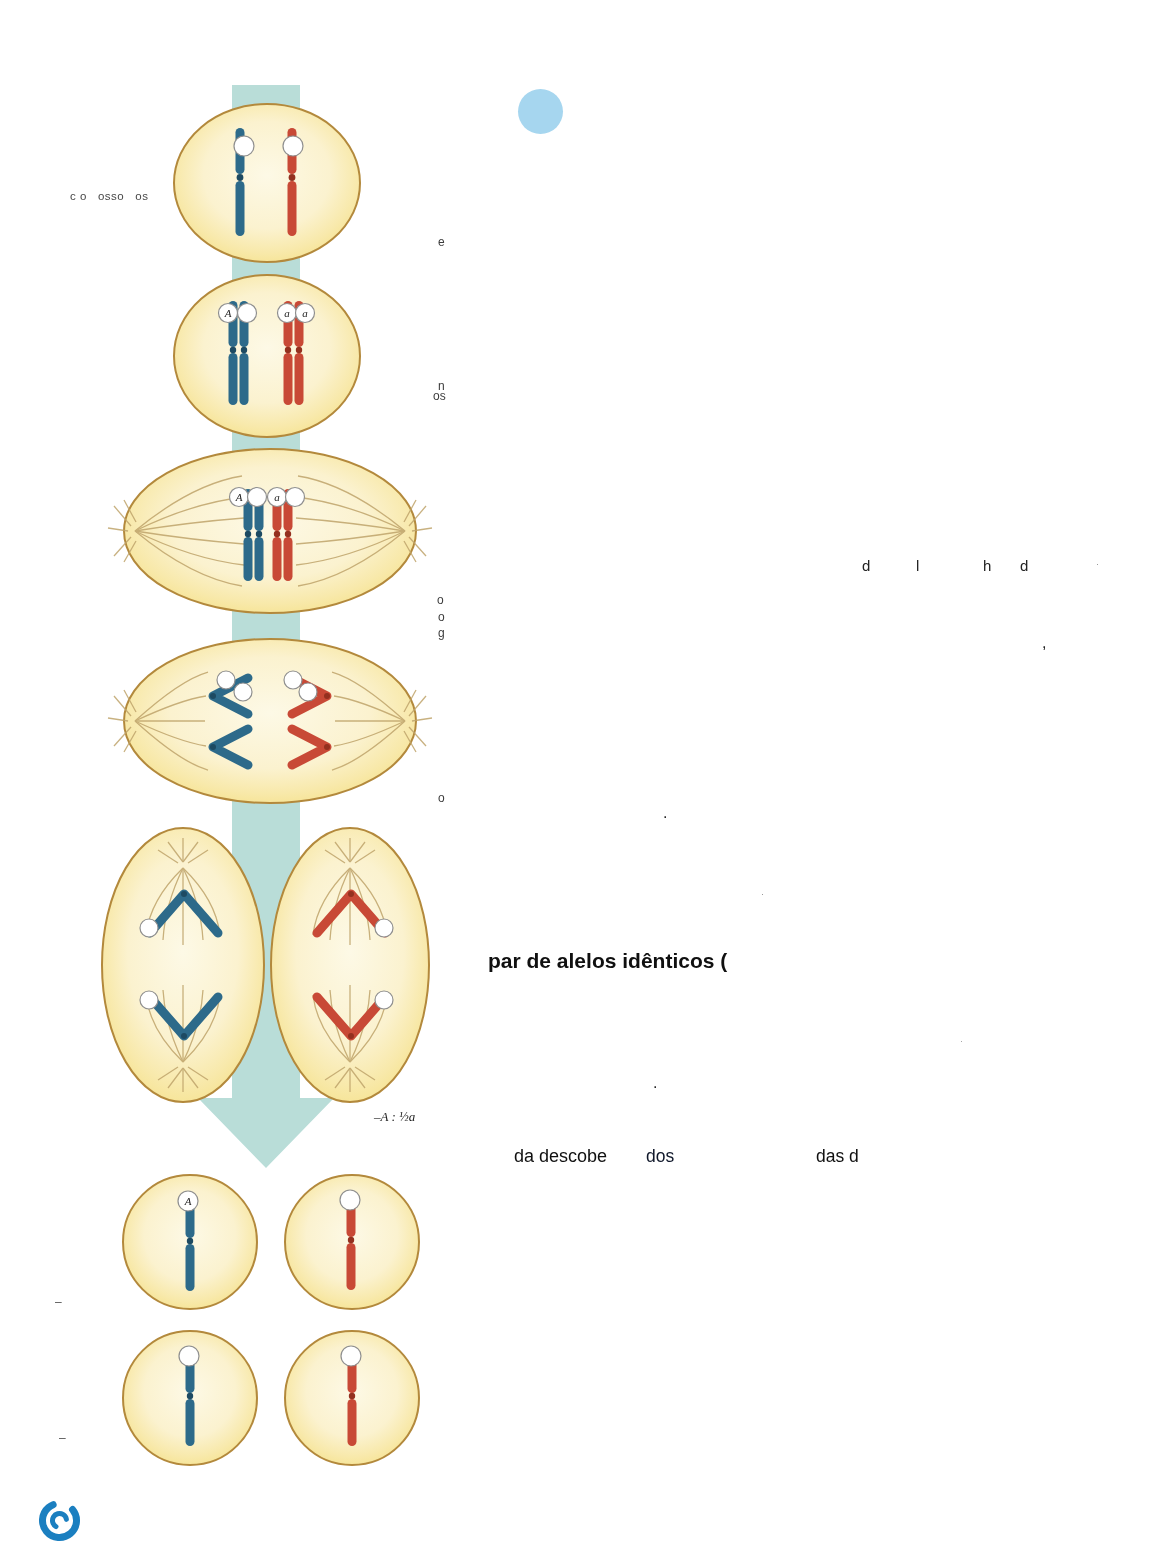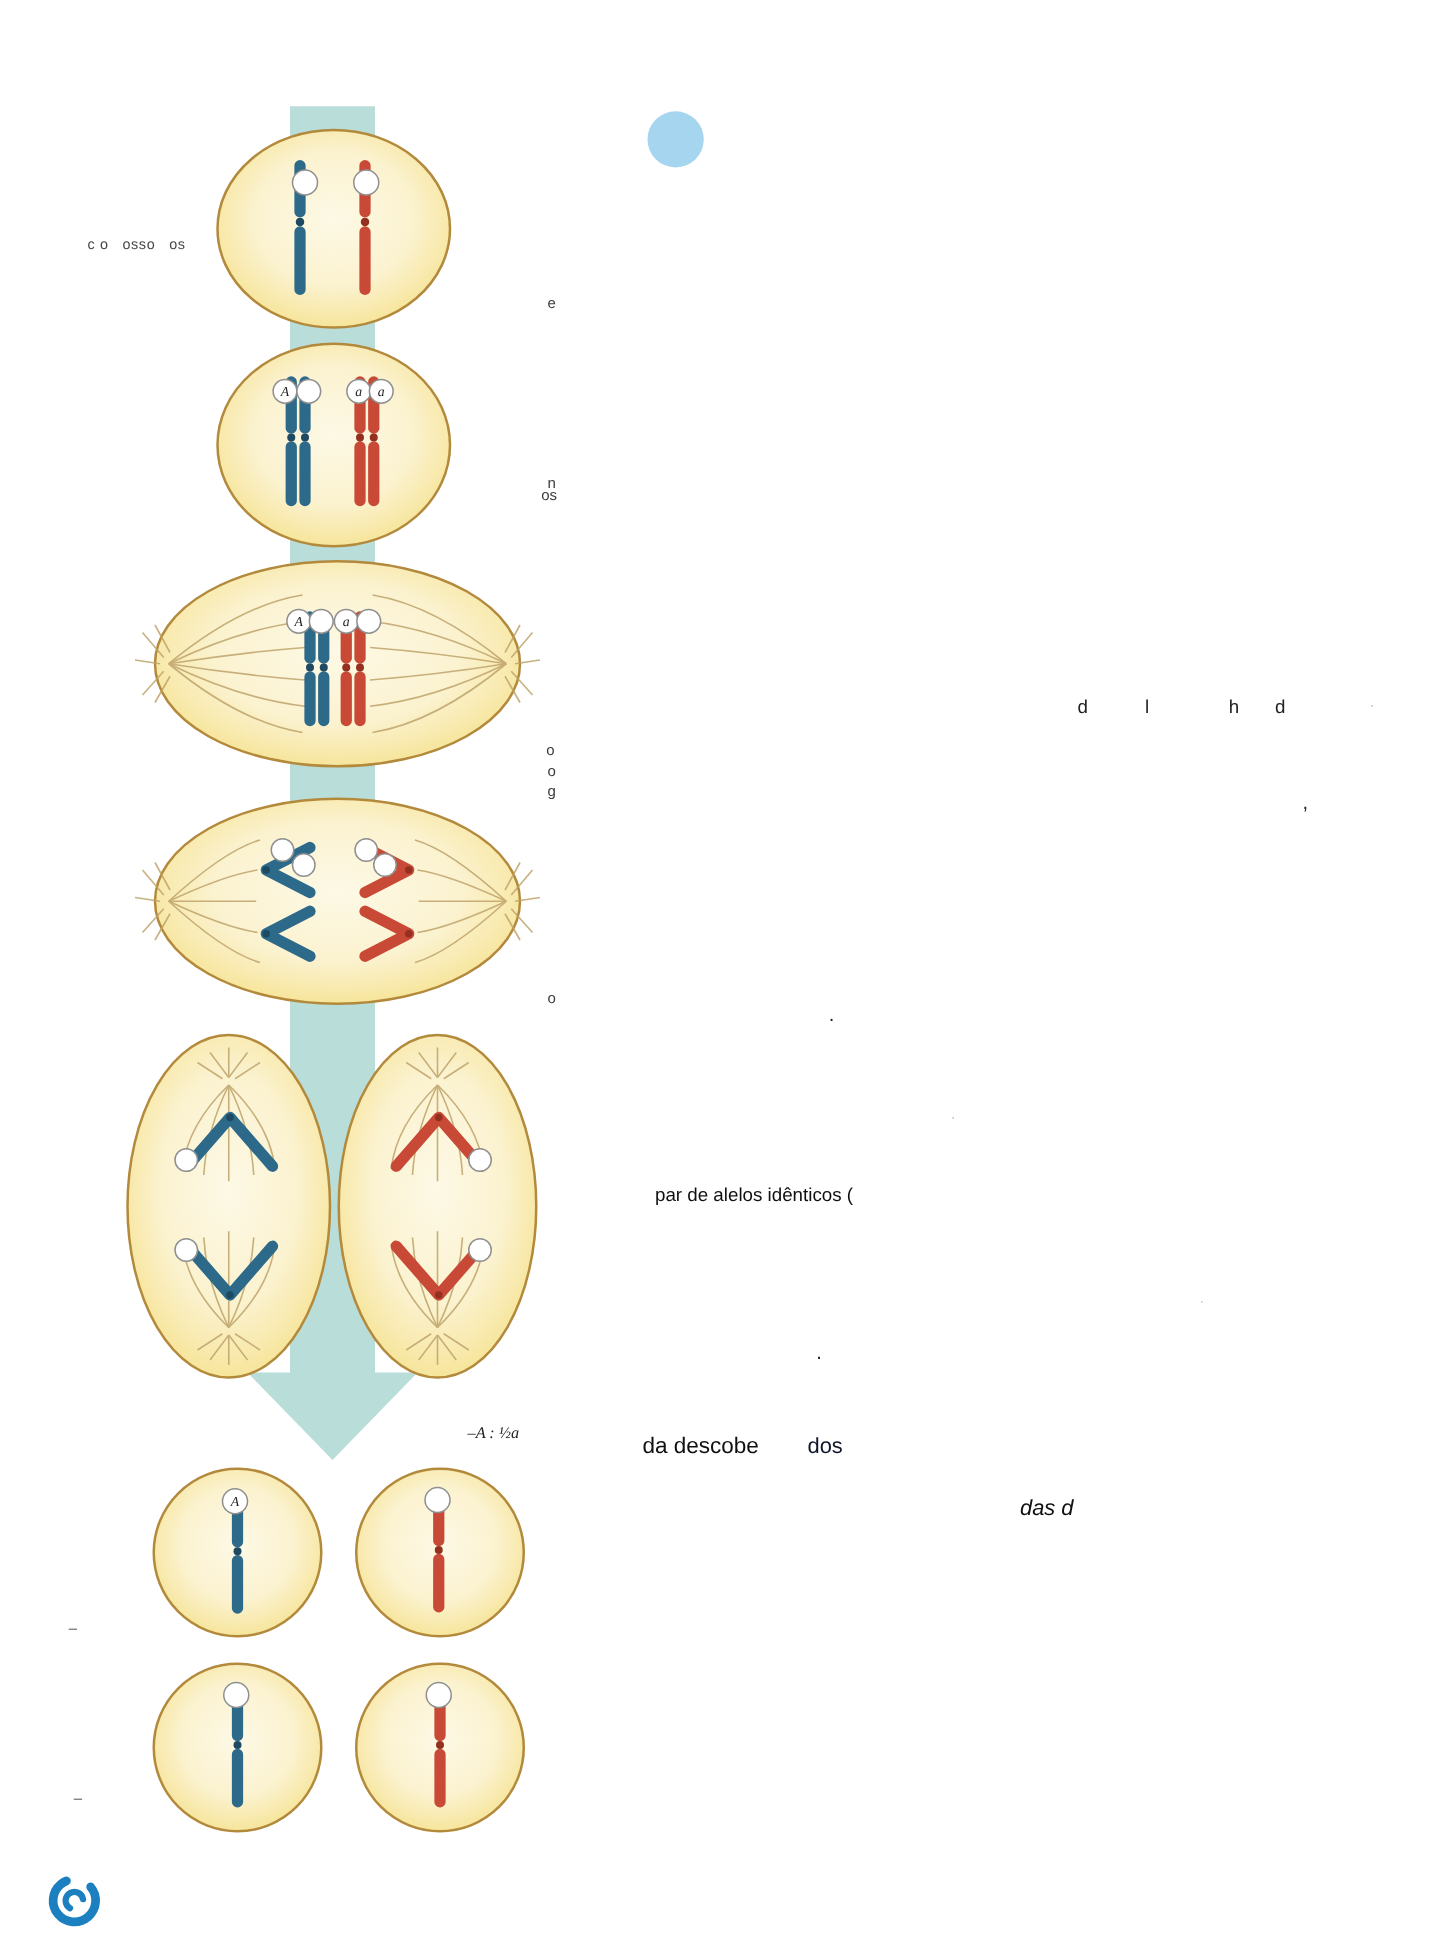--- a/index.html
+++ b/index.html
@@ -17,27 +17,27 @@
   .f-g{left:438px;top:627px;}
   .f-o3{left:438px;top:792px;}
   .f-d1{left:862px;top:558px;font-size:15px;color:#222;}
   .f-l1{left:916px;top:558px;font-size:15px;color:#222;}
   .f-h1{left:983px;top:558px;font-size:15px;color:#222;}
   .f-d2{left:1020px;top:558px;font-size:15px;color:#222;}
   .f-tinydot1{left:1096px;top:560px;font-size:9px;color:#8a8a8a;}
   .f-comma{left:1042px;top:634px;font-size:16px;color:#222;}
   .f-dot1{left:663px;top:804px;font-size:16px;color:#222;}
   .f-tinydot2{left:761px;top:890px;font-size:9px;color:#8a8a8a;}
-  .f-par{left:524px;top:949px;font-size:15px;color:#101010;}
+  .f-par{left:488px;top:949px;font-size:21px;color:#101010;font-weight:bold;}
   .f-tinydot3{left:960px;top:1037px;font-size:9px;color:#9a9a9a;}
   .f-dot2{left:653px;top:1074px;font-size:16px;color:#222;}
-  .f-fraction{left:374px;top:1139px;font-family:"Liberation Serif",serif;font-style:italic;font-size:13px;color:#222;}
+  .f-fraction{left:374px;top:1110px;font-family:"Liberation Serif",serif;font-style:italic;font-size:13px;color:#222;}
   .f-da{left:514px;top:1147px;font-size:18px;color:#101010;}
   .f-dos{left:646px;top:1147px;font-size:17.5px;color:#0f172a;}
-  .f-dasd{left:816px;top:1197px;font-size:17.5px;color:#101010;font-style:italic;}
+  .f-dasd{left:816px;top:1147px;font-size:17.5px;color:#101010;}
   .f-dash1{left:55px;top:1296px;font-size:12px;color:#555;}
   .f-dash2{left:59px;top:1432px;font-size:12px;color:#555;}
   .blue-dot{position:absolute;left:518px;top:89px;width:45px;height:45px;border-radius:50%;background:#a6d6ef;}
   .logo{position:absolute;left:36px;top:1497px;width:47px;height:47px;}
 </style>
 </head>
 <body>
 
 <div class="page">
 

